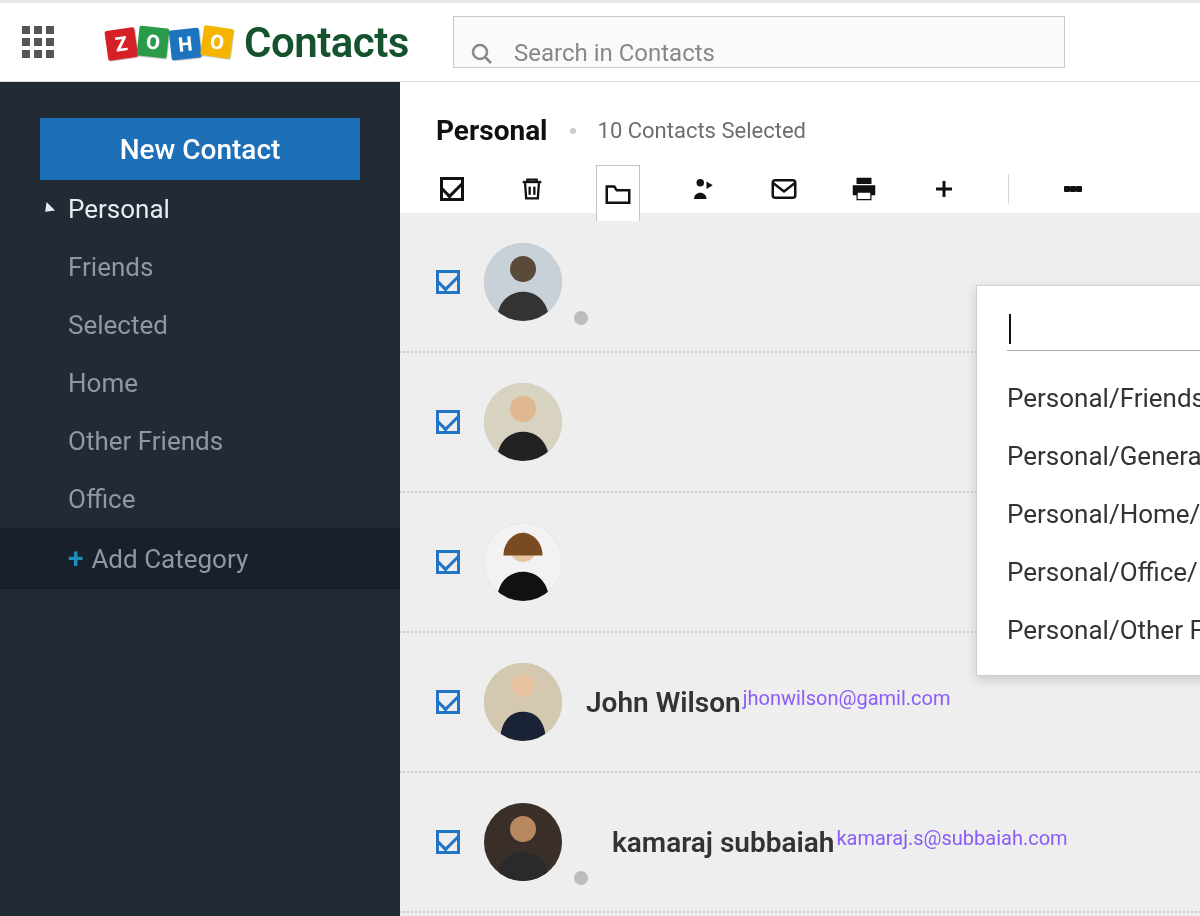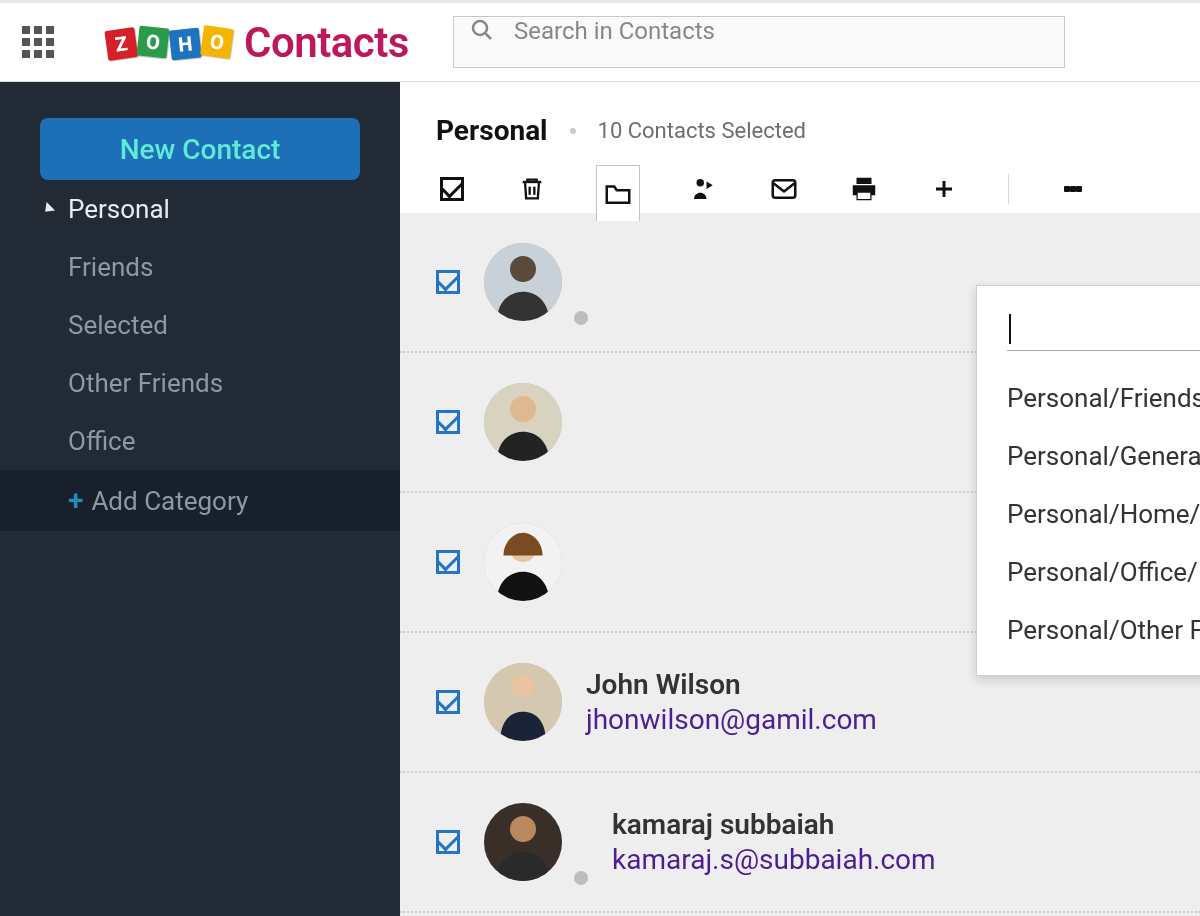--- a/index.html
+++ b/index.html
@@ -9,29 +9,29 @@
   .topbar { height: 82px; border-top: 3px solid #e8e8e8; border-bottom: 1px solid #dcdcdc; display: flex; align-items: center; padding: 0 20px 0 22px; }
   .apps-icon { width: 32px; height: 32px; display: grid; grid-template-columns: repeat(3,8px); grid-template-rows: repeat(3,8px); gap: 4px; cursor: pointer; }
   .apps-icon span { background: #555; }
   .brand { margin-left: 52px; display: flex; align-items: center; }
   .zoho-logo { display: flex; align-items: center; gap: 2px; }
   .logo-letter { width: 30px; height: 30px; display: flex; align-items: center; justify-content: center; font-weight: 800; color: #fff; font-size: 20px; transform: rotate(-4deg); border-radius: 2px; box-shadow: 1px 1px 0 rgba(0,0,0,.2); }
   .l-z { background:#d62027; transform:rotate(-8deg) translateY(2px);} 
   .l-o1 { background:#2a9c49; transform:rotate(6deg);} 
   .l-h { background:#1e73be; transform:rotate(-6deg) translateY(2px);} 
   .l-o2 { background:#f4b400; transform:rotate(8deg);} 
-  .brand-text { font-size: 42px; font-weight: 600; color:#be185d; margin-left: 12px; letter-spacing: -0.5px; }
-  .searchbox { flex:1; margin-left: 44px; max-width: 612px; height: 52px; border:1px solid #c9c9c9; background:#fafafa; display:flex; align-items:flex-start; padding:0 16px; color:#888; }
+  .brand-text { font-size: 42px; font-weight: 600; color:#14532d; margin-left: 12px; letter-spacing: -0.5px; }
+  .searchbox { flex:1; margin-left: 44px; max-width: 612px; height: 52px; border:1px solid #c9c9c9; background:#fafafa; display:flex; align-items:flex-end; padding:0 16px; color:#888; }
   .search-icon { width:26px; height:26px; margin-right:20px; }
   .searchbox input { border:0; background:transparent; font-size:24px; color:#555; width:100%; outline:none; }
   .searchbox input::placeholder { color:#888; }
 
   .layout { display:flex; height: calc(916px - 82px); }
   .sidebar { width:400px; background:#212a35; color:#c8cdd4; height:100%; overflow:hidden; }
-  .new-btn { margin:36px 40px 0 40px; height:62px; background:#1d6fb8; color:#5eead4; display:flex; align-items:center; justify-content:center; font-size:28px; font-weight:500; cursor:pointer;border-radius:8px; }
+  .new-btn { margin:36px 40px 0 40px; height:62px; background:#1d6fb8; color:#ffffff; display:flex; align-items:center; justify-content:center; font-size:28px; font-weight:500; cursor:pointer; }
   .views-label { margin:66px 0 16px 40px; font-size:20px; letter-spacing:1px; color:#5f6a78; font-weight:600; }
   .tree { }
   .tree-item { padding:14px 0 14px 68px; font-size:26px; color:#8e98a5; cursor:pointer; position:relative; }
   .tree-item.parent { color:#e8ebef; }
   .tree-item.parent::before { content:""; position:absolute; left:44px; top:50%; width:0; height:0; border-right:8px solid #e8ebef; border-top:6px solid transparent; border-bottom:6px solid transparent; transform:translateY(-50%) rotate(-45deg); }
   .tree-item.add { background:#18212b; display:flex; align-items:center; padding-left:68px; }
   .tree-item.add .plus { color:#1d8fbf; margin-right:8px; font-size:28px; font-weight:600; }
 
   .main { flex:1; position:relative; background:#fff; display:flex; flex-direction:column; }
   .listheader { padding:32px 0 0 36px; position:relative; z-index:1; }
@@ -48,23 +48,23 @@
   .tb-active { border:1px solid #c3c3c3; border-bottom:0; width:44px; height:56px; display:flex; align-items:center; justify-content:center; margin-top:8px; background:#fff; }
   .vline { width:1px; height:30px; background:#d8d8d8; }
   .more-dots span{ display:block; width:6px; height:6px; background:#111; border-radius:1px; margin:3px 0; }
 
   .contacts { background:#eeeeee; flex:1; overflow:hidden; position:relative; z-index:0; }
   .row { height:140px; display:flex; align-items:center; padding-left:36px; gap:24px; border-bottom:2px dotted #cfcfcf; }
   .row .chk { }
   .avatar { width:78px; height:78px; border-radius:50%; overflow:hidden; background:#bbb; display:flex; align-items:flex-end; justify-content:center; }
   .avatar svg { width:100%; height:100%; }
   .status-dot { width:14px; height:14px; border-radius:50%; background:#bdbdbd; margin-top:72px; margin-left:-12px; }
-  .info { display:flex; flex-direction:column; gap:2px; }
+  .info { display:flex; flex-direction:row; gap:2px; }
   .info .name { font-size:28px; font-weight:600; color:#333; }
-  .info .email { font-size:28px; color:#4c1d95; }
+  .info .email { font-size:20px; color:#8b5cf6; }
 
   
   .dropdown { position:absolute; left:576px; top:203px; width:360px; background:#fff; border:1px solid #cfcfcf; box-shadow:0 4px 10px rgba(0,0,0,.15); z-index:20; padding:22px 0 16px 0; }
   .dropdown-search { margin:0 30px 18px 30px; padding:6px 2px; border-bottom:1px solid #aaa; display:flex; align-items:center; }
   .dropdown-search .cursor { width:2px; height:30px; background:#111; }
   .dd-item { padding:14px 30px; font-size:26px; color:#333; cursor:pointer; }
 </style>
 </head>
 <body>
 
@@ -98,20 +98,21 @@
   </div>
 </div>
 
 <div class="layout">
   <aside class="sidebar">
     <div class="new-btn">New Contact</div>
     <div class="tree">
       <div class="tree-item parent">Personal</div>
       <div class="tree-item">Friends</div>
       <div class="tree-item">Selected</div>
+      <div class="tree-item">Home</div>
       <div class="tree-item">Other Friends</div>
       <div class="tree-item">Office</div>
       <div class="tree-item add">
         <span class="plus">+</span>
         <span>Add Category</span>
       </div>
     </div>
   </aside>
 
   <main class="main">

